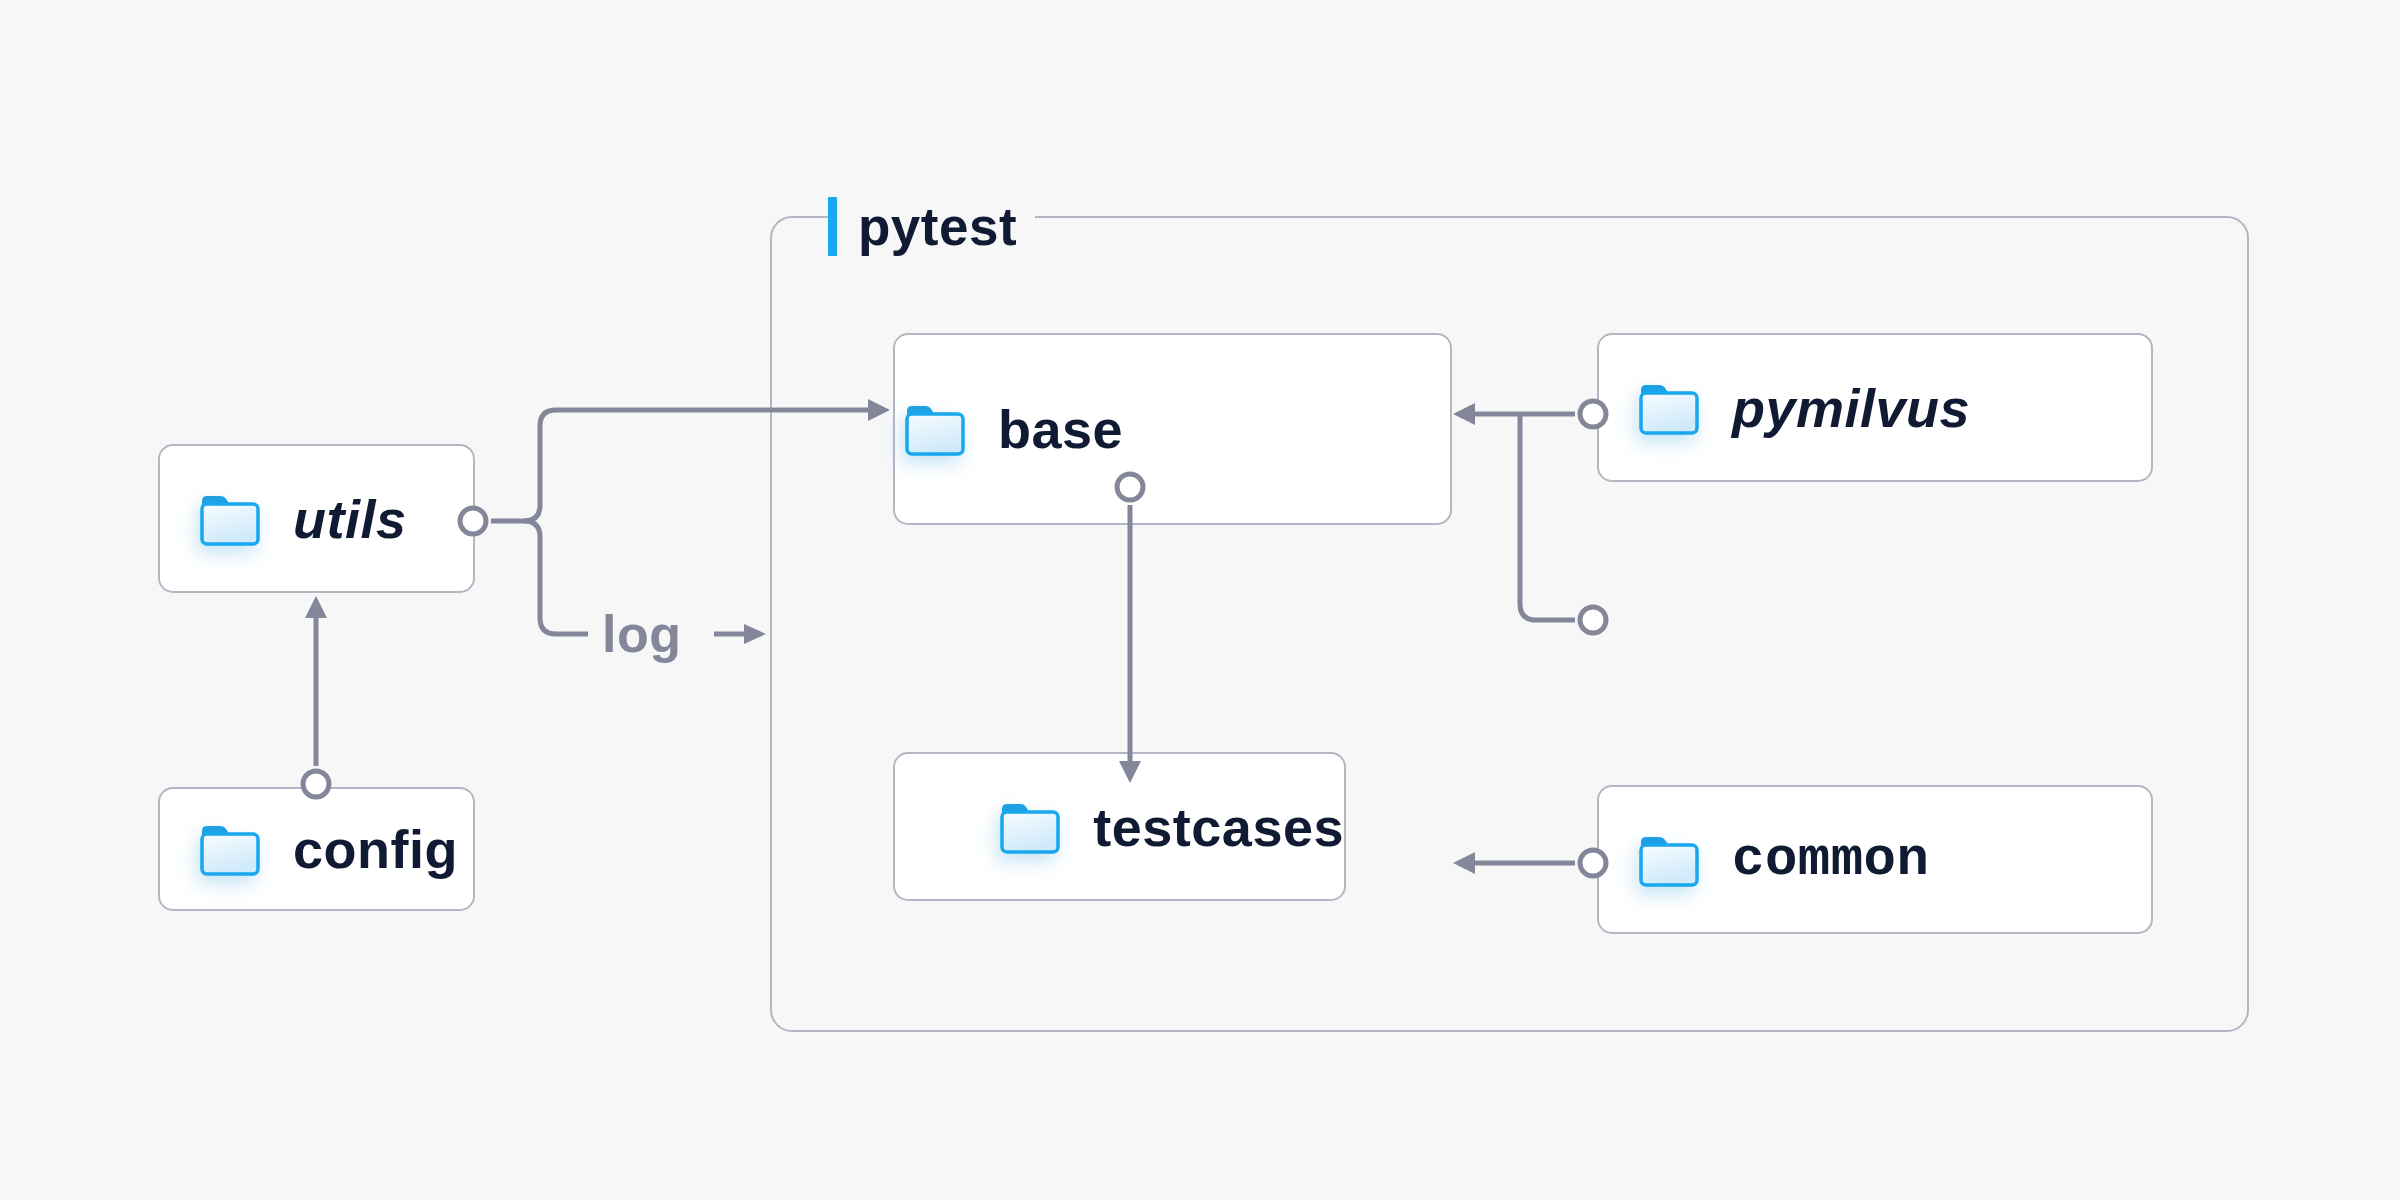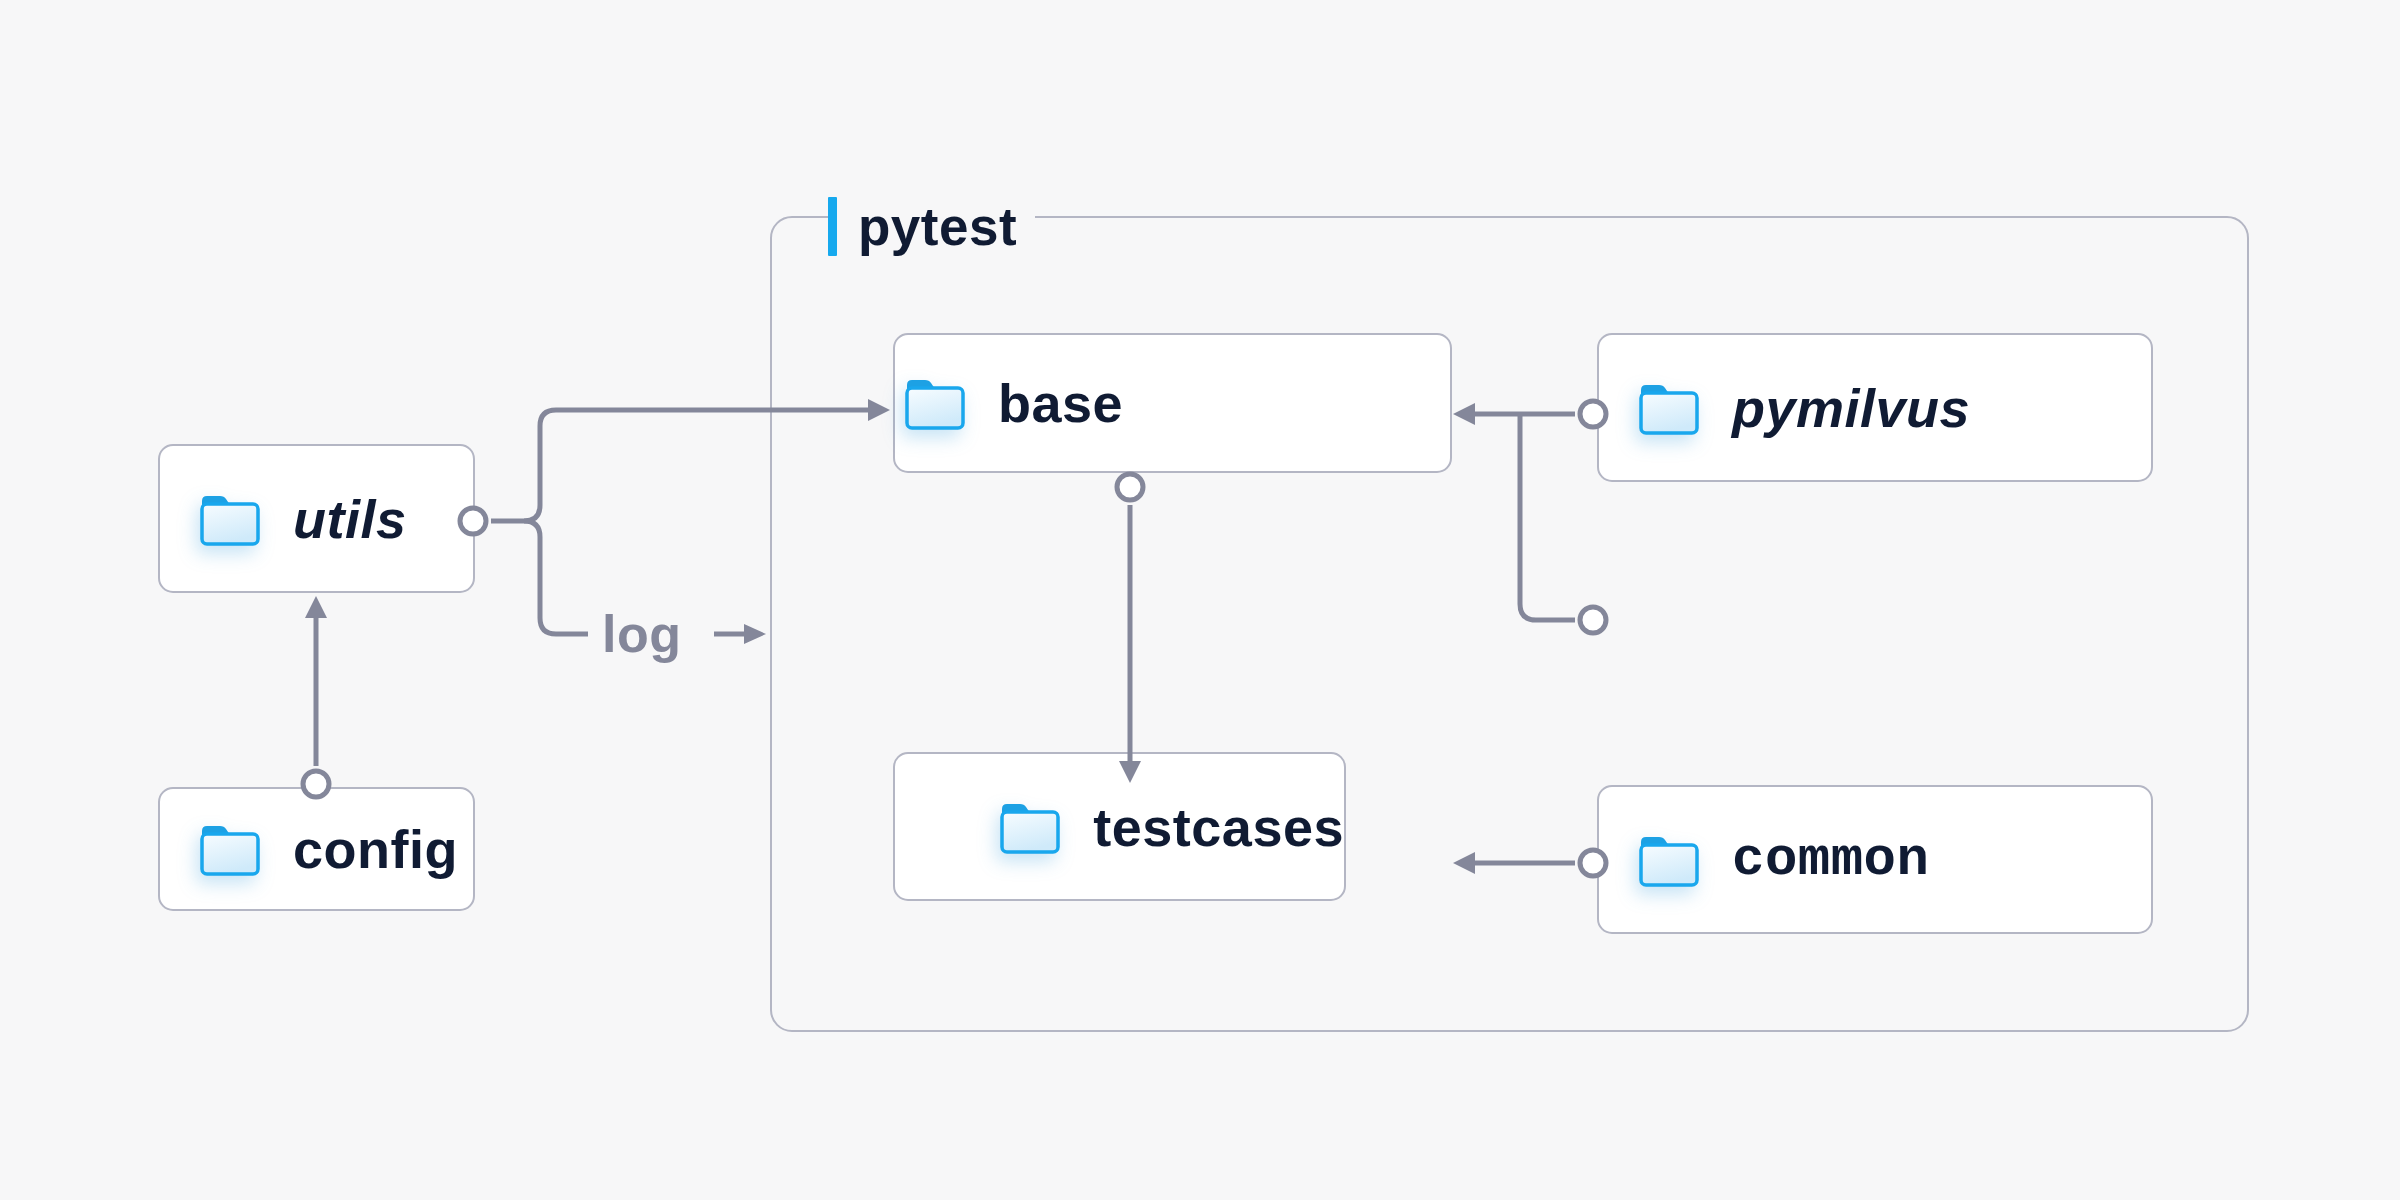--- a/index.html
+++ b/index.html
@@ -50,21 +50,21 @@
     color:var(--ink,#101b33);
     white-space:nowrap;
   }
   .folder{
     width:64px;height:54px;flex:0 0 auto;
     filter:drop-shadow(-4px 8px 9px rgba(36,148,214,.25));
   }
 
   .node-utils    {left:158px; top:444px; width:317px; height:149px;font-style:italic;}
   .node-config   {left:158px; top:787px; width:317px; height:124px;}
-  .node-base     {left:893px; top:333px; width:559px; height:140px;padding-left:8px;}
+  .node-base     {left:893px; top:333px; width:559px; height:192px;padding-left:8px;}
   .node-testcases{left:893px; top:752px; width:453px; height:149px;justify-content:flex-end;}
   .node-pymilvus {left:1597px;top:333px; width:556px; height:149px;font-style:italic;}
   .node-check    {left:1597px;top:538px; width:556px; height:151px;}
   .node-common   {left:1597px;top:785px; width:556px; height:149px;font-family:Liberation Mono, monospace;}
 
   
   .log-label{
     position:absolute;left:602px;top:600px;height:68px;
     display:flex;align-items:center;
     font-size:52px;font-weight:700;letter-spacing:.5px;

